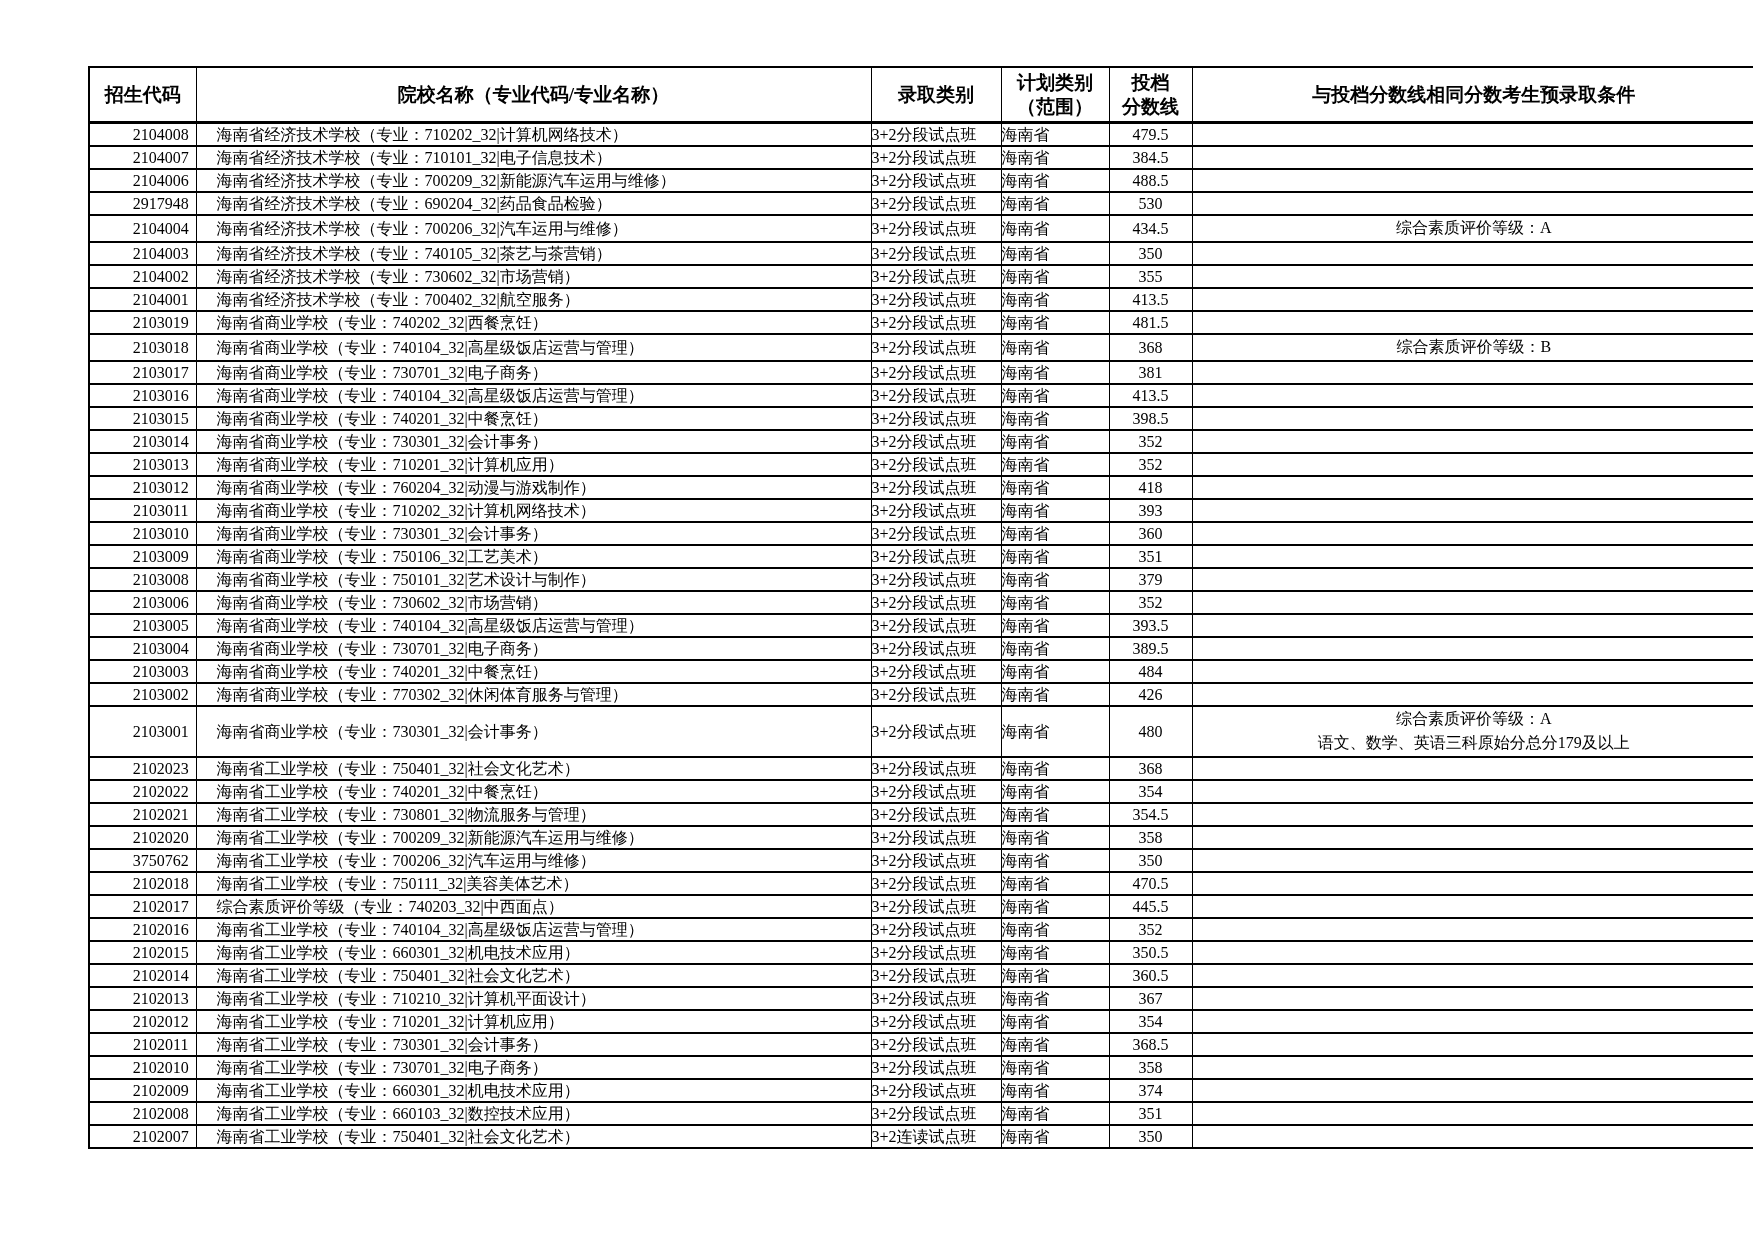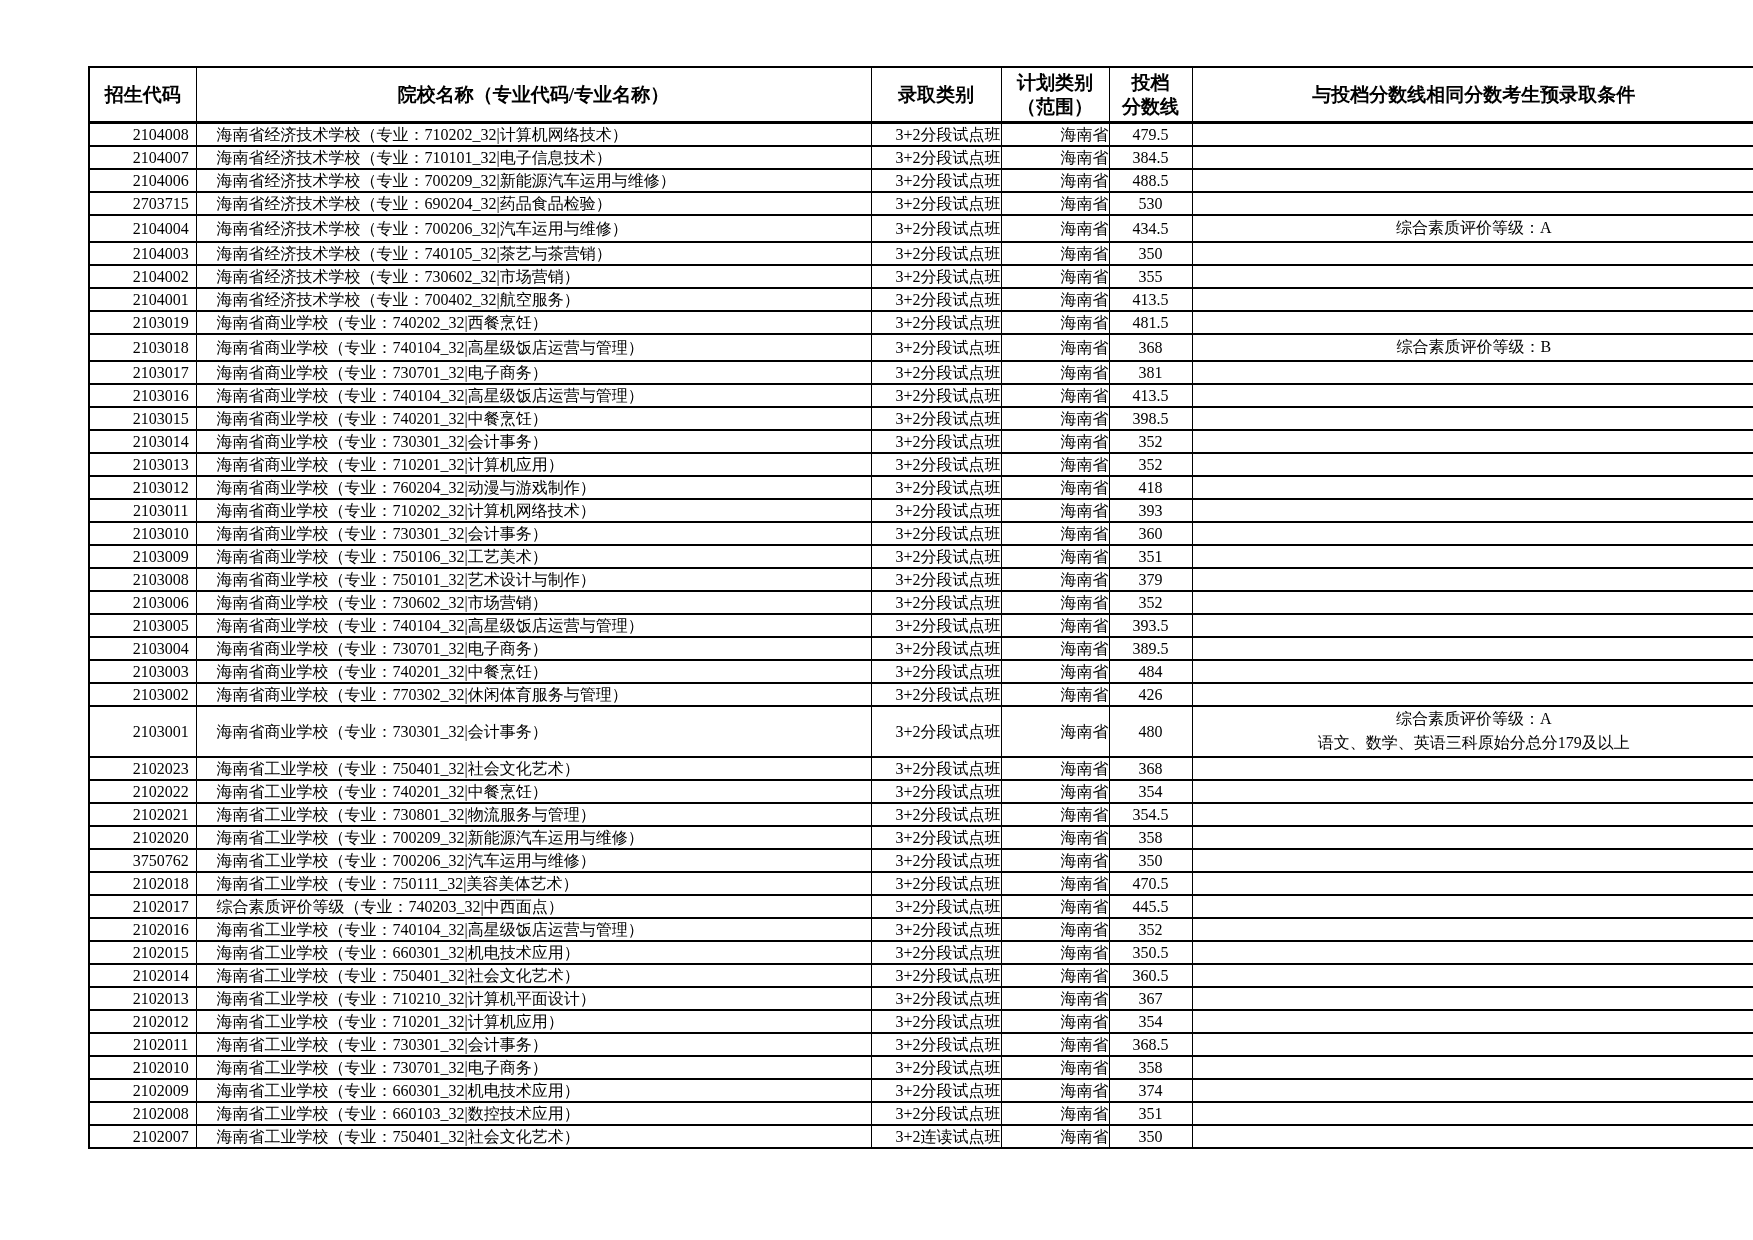--- a/index.html
+++ b/index.html
@@ -41,22 +41,22 @@
     line-height: 1.25;
     border-bottom-width: 3px;
   }
   .score-table td {
     height: 21px;
     font-size: 16px;
     line-height: 1.2;
   }
   td.c-code  { text-align: center; padding-left: 36px; }
   td.c-school{ text-align: left; padding-left: 20px; }
-  td.c-cat   { text-align: right; }
-  td.c-plan  { text-align: right; font-family: Liberation Serif, serif; }
+  td.c-cat   { text-align: left; }
+  td.c-plan  { text-align: left; font-family: Liberation Serif, serif; }
   td.c-score { text-align: center; }
   td.c-cond  { text-align: center; white-space: pre-line; line-height: 1.55; }
 </style>
 </head>
 <body>
 
 <div class="sheet">
   <table class="score-table">
     <colgroup>
       <col style="width:107px">
@@ -101,21 +101,21 @@
         <tr>
           <td class="c-code">2104006</td>
           <td class="c-school">海南省经济技术学校（专业：700209_32|新能源汽车运用与维修）</td>
           <td class="c-cat">3+2分段试点班</td>
           <td class="c-plan">海南省</td>
           <td class="c-score">488.5</td>
           <td class="c-cond"></td>
         </tr>
 
         <tr>
-          <td class="c-code">2703715</td>
+          <td class="c-code">2917948</td>
           <td class="c-school">海南省经济技术学校（专业：690204_32|药品食品检验）</td>
           <td class="c-cat">3+2分段试点班</td>
           <td class="c-plan">海南省</td>
           <td class="c-score">530</td>
           <td class="c-cond"></td>
         </tr>
 
         <tr>
           <td class="c-code">2104004</td>
           <td class="c-school">海南省经济技术学校（专业：700206_32|汽车运用与维修）</td>

